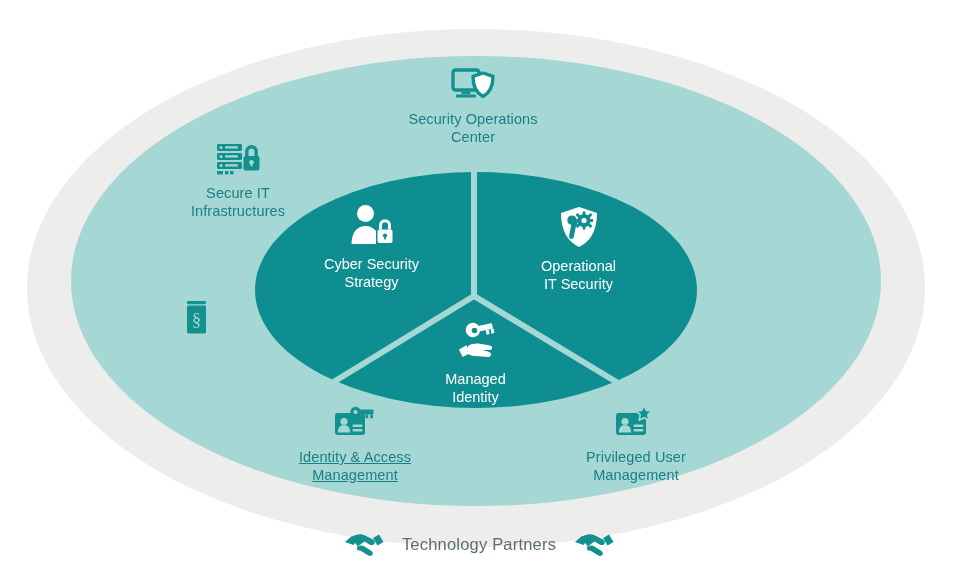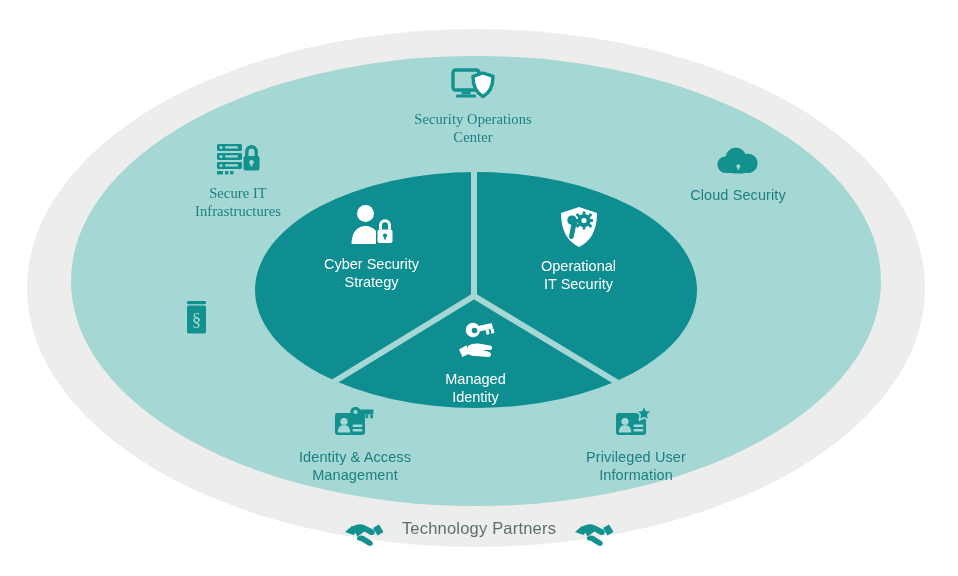--- a/index.html
+++ b/index.html
@@ -70,43 +70,44 @@
   }
 
   
   #partners-band {
     position: absolute;
     left: 0;
     top: 519px;
     width: 958px;
     height: 50px;
     display: flex;
+    align-items: center;
     justify-content: center;
     gap: 18px;
   }
   #partners-band .partners-label {
     color: #5d6e70;
     font-size: 16.5px;
     font-family: "Liberation Sans", sans-serif;
     letter-spacing: .2px;
     user-select: none;
   }
   #partners-band .handshake {
     width: 40px;
     height: 30px;
     display: block;
   }
 
   
-  #node-soc          { left: 373px; top:  66px; width: 200px; font-family: Liberation Serif, serif; }
-  #node-secure-it    { left: 143px; top: 140px; width: 190px; font-family: Liberation Serif, serif; }
+  #node-soc          { left: 373px; top:  66px; width: 200px; }
+  #node-secure-it    { left: 143px; top: 140px; width: 190px; }
   #node-cloud        { left: 648px; top: 142px; width: 180px; }
   #node-governance   { left: 112px; top: 298px; width: 168px; }
   #node-isms         { left: 676px; top: 290px; width: 192px; }
-  #node-iam          { left: 259px; top: 404px; width: 192px; }
+  #node-iam          { left: 259px; top: 404px; width: 192px; text-decoration: underline; }
   #node-pum          { left: 540px; top: 404px; width: 192px; }
 
   #node-cyber        { left: 289px; top: 203px; width: 165px; }
   #node-operational  { left: 496px; top: 205px; width: 165px; }
   #node-managed      { left: 393px; top: 318px; width: 165px; }
 </style>
 </head>
 <body>
 
 <div id="canvas">
@@ -227,33 +228,20 @@
         <rect x="28.5" y="16" width="16" height="14.5" rx="2" fill="#12918f"></rect>
         <path d="M31.8 16 v-4.6 a4.7 4.7 0 0 1 9.4 0 V16" fill="none" stroke="#12918f" stroke-width="3.4"></path>
         <circle cx="36.5" cy="22.2" r="2.3" fill="#a5d7d4"></circle>
         <rect x="35.6" y="22.2" width="1.9" height="4.2" fill="#a5d7d4"></rect>
       </svg>
     </span>
     <span class="node-label">Secure IT
 Infrastructures</span>
   </div>
 
-  <div class="outer-node" id="node-cloud">
-    <span class="node-icon">
-      <svg viewBox="0 0 46 40" width="46" height="40">
-        <path d="M11 31 a8.4 8.4 0 0 1 -0.4 -16.8 A10.4 10.4 0 0 1 30.4 12
-                 a7.8 7.8 0 0 1 4.8 19 Z" fill="#12918f"></path>
-        <rect x="17" y="19.5" width="12.6" height="12" rx="1.7" fill="#12918f"></rect>
-        <path d="M19.7 19.5 v-3.4 a3.6 3.6 0 0 1 7.2 0 v3.4" fill="none" stroke="#12918f" stroke-width="2.8"></path>
-        <circle cx="23.3" cy="24.2" r="1.9" fill="#a5d7d4"></circle>
-        <rect x="22.5" y="24.2" width="1.6" height="3.6" fill="#a5d7d4"></rect>
-      </svg>
-    </span>
-    <span class="node-label">Cloud Security</span>
-  </div>
 
   <div class="outer-node" id="node-governance">
     <span class="node-icon">
       <svg viewBox="0 0 46 40" width="46" height="40">
         <rect x="14" y="3" width="19" height="3.2" rx="1.2" fill="#12918f"></rect>
         <rect x="14" y="7.4" width="19" height="28" rx="1.6" fill="#12918f"></rect>
         <text x="23.5" y="27.5" text-anchor="middle" font-family="'Liberation Serif', serif" font-size="19" fill="#a5d7d4">§</text>
       </svg>
     </span>
   </div>
@@ -285,21 +273,21 @@
       <svg viewBox="0 0 46 40" width="46" height="40">
         <rect x="3" y="9" width="30" height="22" rx="2.4" fill="#12918f"></rect>
         <circle cx="12" cy="17.5" r="3.6" fill="#a5d7d4"></circle>
         <path d="M5.8 28.5 C5.8 23 8.8 21.2 12 21.2 C15.2 21.2 18.2 23 18.2 28.5 Z" fill="#a5d7d4"></path>
         <rect x="20.5" y="20.5" width="10" height="2.4" rx="1" fill="#a5d7d4"></rect>
         <rect x="20.5" y="25" width="10" height="2.4" rx="1" fill="#a5d7d4"></rect>
         <path d="M31 1.5 L33.3 6.4 L38.7 7.1 L34.8 10.9 L35.8 16.3 L31 13.7 L26.2 16.3 L27.2 10.9 L23.3 7.1 L28.7 6.4 Z" fill="#12918f" stroke="#a5d7d4" stroke-width="1.6" stroke-linejoin="round"></path>
       </svg>
     </span>
     <span class="node-label">Privileged User
-Information</span>
+Management</span>
   </div>
 
   <div id="partners-band">
     <span class="handshake">
       <svg viewBox="0 0 40 30" width="40" height="30">
         <g fill="#12918f">
           <path d="M1 13 L8 7 L14 11 L9.5 16 Z"></path>
           <path d="M8 8 C12 5 17 4.5 21 6.5 L29 10.5 C31 11.5 31.5 13.8 30 15.2
                    C28.8 16.3 27 16.4 25.6 15.5 L20.5 12.4 L13.5 17.5 Z"></path>
           <path d="M13 18 C15.5 16 18 16 20 17.3 L27.5 22 C29 23 29.3 24.8 28.2 26

